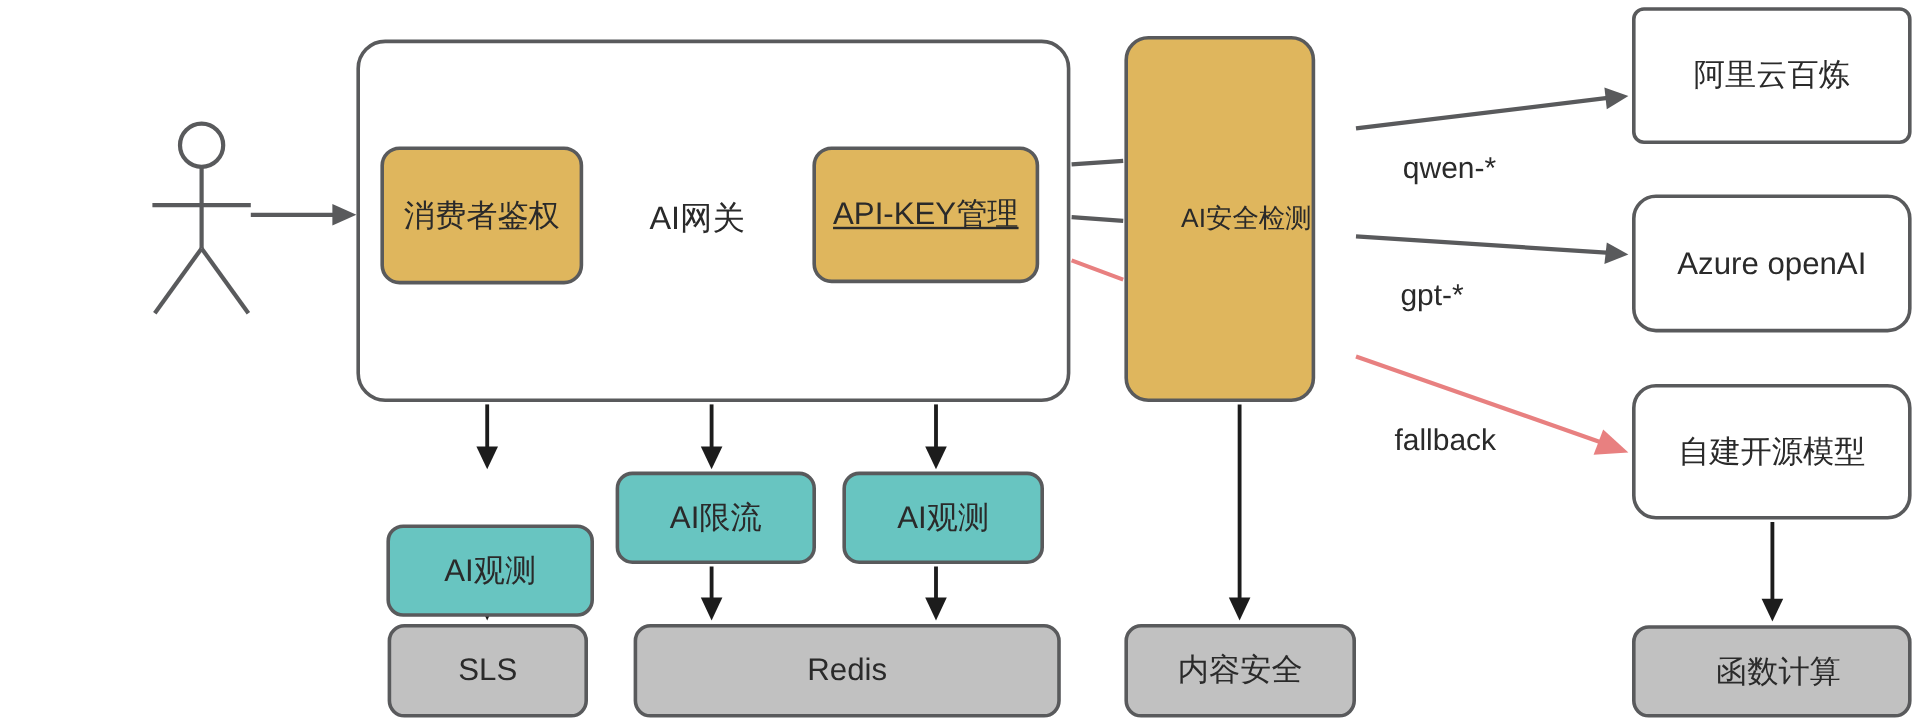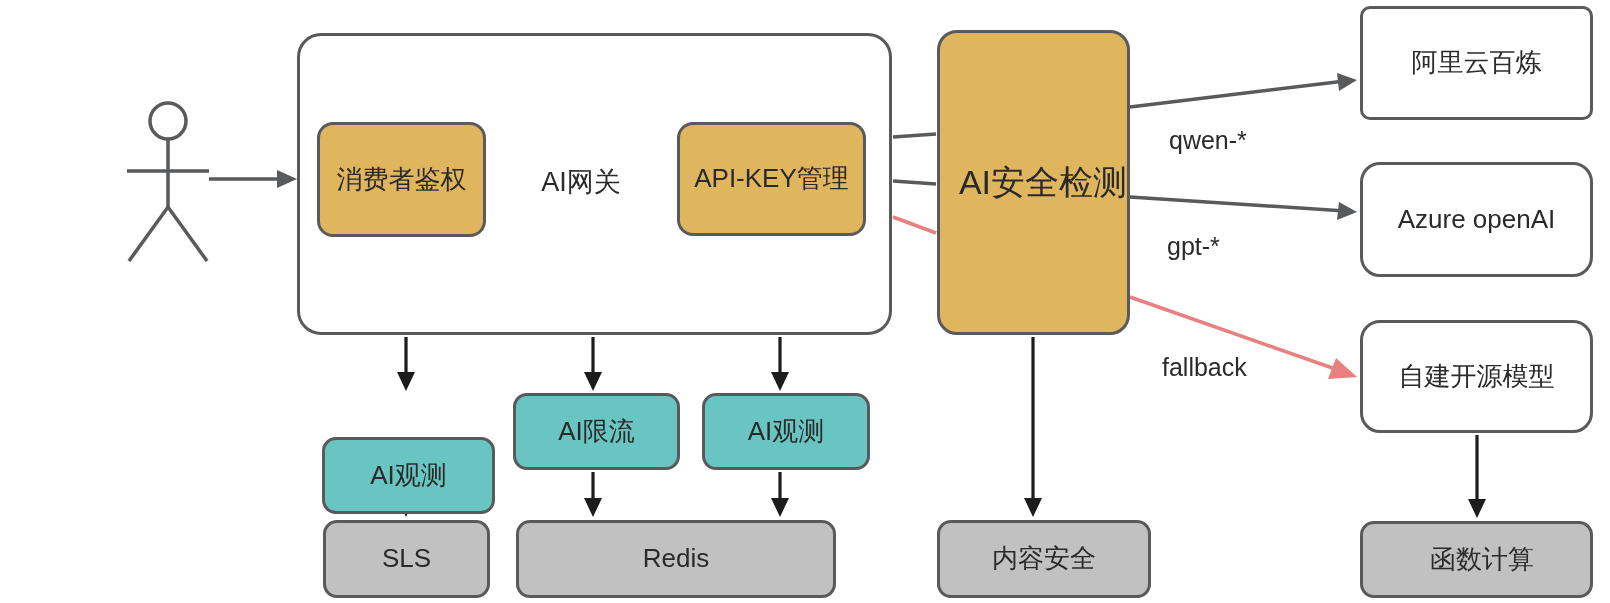--- a/index.html
+++ b/index.html
@@ -113,45 +113,45 @@
       <polygon class="hd-black" points="1477,518 1468,499 1486,499"></polygon>
     </g>
   </svg>
 
   <div class="box big" style="left:297px;top:33px;width:595px;height:302px;"></div>
   <div class="free-label" style="left:500px;top:164px;width:162px;">AI网关</div>
 
   <div class="box yellow" style="left:317px;top:122px;width:169px;height:115px;">
     <span>消费者鉴权</span>
   </div>
-  <div class="box yellow" style="left:677px;top:122px;width:189px;height:114px;">
+  <div class="box yellow" style="left:677px;top:122px;width:189px;height:114px;text-decoration:underline;">
     <span>API-KEY管理</span>
   </div>
 
-  <div class="box yellow" style="left:937px;top:30px;width:193px;height:305px;border-radius:20px;font-size:34px;justify-content:flex-end;">
+  <div class="box yellow" style="left:937px;top:30px;width:159px;height:305px;border-radius:20px;font-size:22px;justify-content:flex-end;">
     <span>AI安全检测</span>
   </div>
 
   <div class="box teal" style="left:322px;top:393px;width:173px;height:77px;margin-top:44px;">
     <span>AI观测</span>
   </div>
   <div class="box teal" style="left:513px;top:393px;width:167px;height:77px;">
     <span>AI限流</span>
   </div>
   <div class="box teal" style="left:702px;top:393px;width:168px;height:77px;">
     <span>AI观测</span>
   </div>
 
   <div class="box gray" style="left:323px;top:520px;width:167px;height:78px;">
     <span>SLS</span>
   </div>
-  <div class="box gray" style="left:516px;top:520px;width:320px;height:78px;">
+  <div class="box gray" style="left:528px;top:520px;width:356px;height:78px;">
     <span>Redis</span>
   </div>
-  <div class="box gray" style="left:937px;top:520px;width:214px;height:78px;">
+  <div class="box gray" style="left:937px;top:520px;width:193px;height:78px;">
     <span>内容安全</span>
   </div>
   <div class="box gray" style="left:1360px;top:521px;width:233px;height:77px;padding-left:11px;">
     <span>函数计算</span>
   </div>
 
   <div class="box white" style="left:1360px;top:6px;width:233px;height:114px;border-radius:10px;">
     <span>阿里云百炼</span>
   </div>
   <div class="box white" style="left:1360px;top:162px;width:233px;height:115px;">

